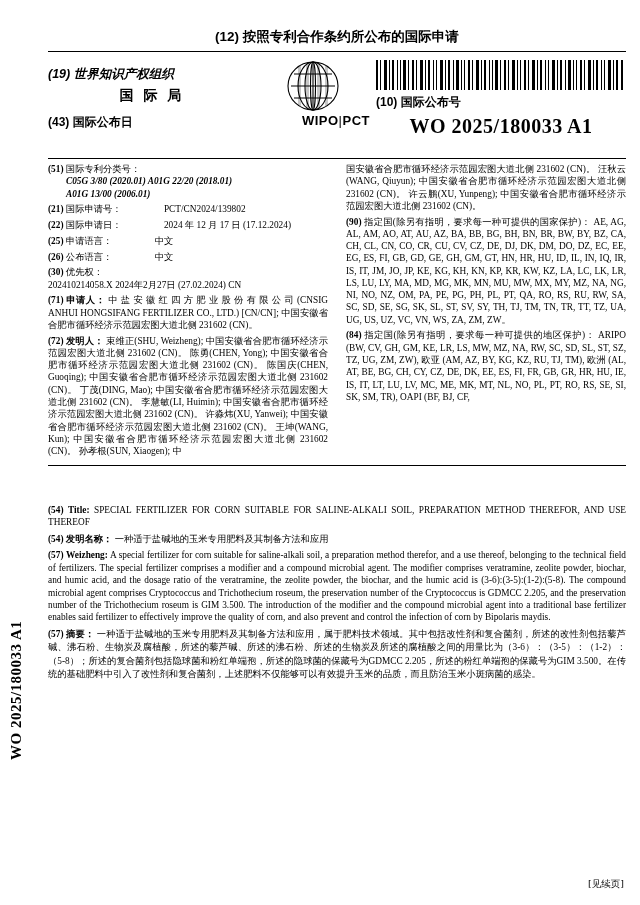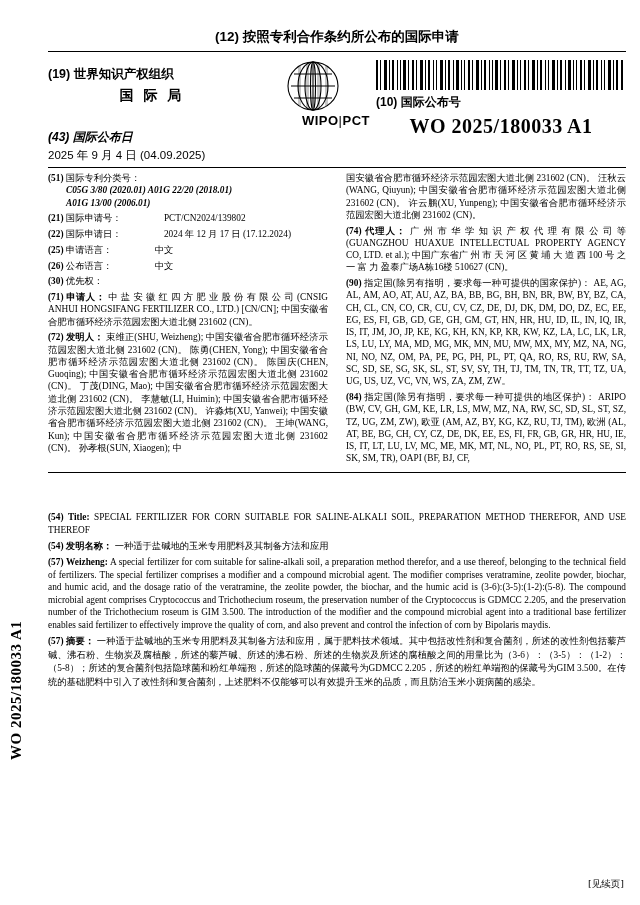--- a/index.html
+++ b/index.html
@@ -69,35 +69,35 @@
   }
   .hdr-left {
     width: 215px;
     padding-top: 8px;
     font-size: 11.5px;
   }
   .hdr-left .l1 {
     font-weight: bold;
     font-size: 12.5px;
     font-family: "Liberation Sans", sans-serif;
+    font-style: italic;
   }
   .hdr-left .l2 {
     font-weight: bold;
     font-size: 14px;
     font-family: "Liberation Sans", sans-serif;
     text-align: center;
     margin-top: 4px;
     letter-spacing: 3px;
   }
   .hdr-left .l3 {
     font-weight: bold;
     font-size: 12px;
     font-family: "Liberation Sans", sans-serif;
-    margin-top: 24px;
-    font-style: italic;
+    margin-top: 9px;
   }
   .hdr-left .l4 {
     font-size: 11.5px;
     font-family: "Liberation Sans", sans-serif;
     margin-top: 2px;
   }
   .hdr-logo {
     width: 118px;
     text-align: right;
     padding-top: 2px;
@@ -203,21 +203,20 @@
     <hr class="hr-thick">
 
     <div class="header">
       <div class="hdr-left">
         <div class="l1">
           <span>(19)</span>
           <span>世界知识产权组织</span>
         </div>
         <div class="l2">国 际 局</div>
         <div class="l3">(43) 国际公布日</div>
-        <div class="l4">2025 年 9 月 4 日 (04.09.2025)</div>
       </div>
 
       <div class="hdr-logo">
         <div class="wipo-globe">
           <svg width="58" height="52" viewBox="0 0 58 52">
             <g stroke="#000" stroke-width="1.1" fill="none">
               <ellipse cx="29" cy="26" rx="15" ry="24"></ellipse>
               <ellipse cx="29" cy="26" rx="8" ry="24"></ellipse>
               <ellipse cx="29" cy="26" rx="2.5" ry="24"></ellipse>
               <line x1="29" y1="2" x2="29" y2="50"></line>
@@ -346,20 +345,21 @@
 
         <div class="fld">
           <b>(26)</b>
           <span>公布语言：</span>
           <span class="val-right">中文</span>
         </div>
 
         <div class="fld">
           <b>(30)</b>
           <span>优先权：</span>
+          <div class="ipc-row" style="font-style:normal;font-weight:normal;padding-left:0;">202410214058.X       2024年2月27日 (27.02.2024)       CN</div>
         </div>
 
         <div class="fld">
           <b>(71)</b>
           <b>申请人：</b>
           <span>中 盐 安 徽 红 四 方 肥 业 股 份 有 限 公 司 (CNSIG ANHUI HONGSIFANG FERTILIZER CO., LTD.) [CN/CN]; 中国安徽省合肥市循环经济示范园宏图大道北侧 231602 (CN)。</span>
         </div>
 
         <div class="fld">
           <b>(72)</b>
@@ -368,25 +368,20 @@
         </div>
 
       </div>
 
       <div class="col right">
 
         <div class="fld">
           <span>国安徽省合肥市循环经济示范园宏图大道北侧 231602 (CN)。 汪秋云(WANG, Qiuyun); 中国安徽省合肥市循环经济示范园宏图大道北侧 231602 (CN)。 许云鹏(XU, Yunpeng); 中国安徽省合肥市循环经济示范园宏图大道北侧 231602 (CN)。</span>
         </div>
 
-        <div class="fld">
-          <b>(74)</b>
-          <b>代理人：</b>
-          <span>广 州 市 华 学 知 识 产 权 代 理 有 限 公 司 等 (GUANGZHOU HUAXUE INTELLECTUAL PROPERTY AGENCY CO, LTD. et al.); 中国广东省广 州 市 天 河 区 黄 埔 大 道 西 100 号 之 一 富 力 盈泰广场A栋16楼 510627 (CN)。</span>
-        </div>
 
         <div class="fld">
           <b>(90)</b>
           <span>指定国(除另有指明，要求每一种可提供的国家保护)：</span>
           <span>AE, AG, AL, AM, AO, AT, AU, AZ, BA, BB, BG, BH, BN, BR, BW, BY, BZ, CA, CH, CL, CN, CO, CR, CU, CV, CZ, DE, DJ, DK, DM, DO, DZ, EC, EE, EG, ES, FI, GB, GD, GE, GH, GM, GT, HN, HR, HU, ID, IL, IN, IQ, IR, IS, IT, JM, JO, JP, KE, KG, KH, KN, KP, KR, KW, KZ, LA, LC, LK, LR, LS, LU, LY, MA, MD, MG, MK, MN, MU, MW, MX, MY, MZ, NA, NG, NI, NO, NZ, OM, PA, PE, PG, PH, PL, PT, QA, RO, RS, RU, RW, SA, SC, SD, SE, SG, SK, SL, ST, SV, SY, TH, TJ, TM, TN, TR, TT, TZ, UA, UG, US, UZ, VC, VN, WS, ZA, ZM, ZW。</span>
         </div>
 
         <div class="fld">
           <b>(84)</b>
           <span>指定国(除另有指明，要求每一种可提供的地区保护)：</span>

